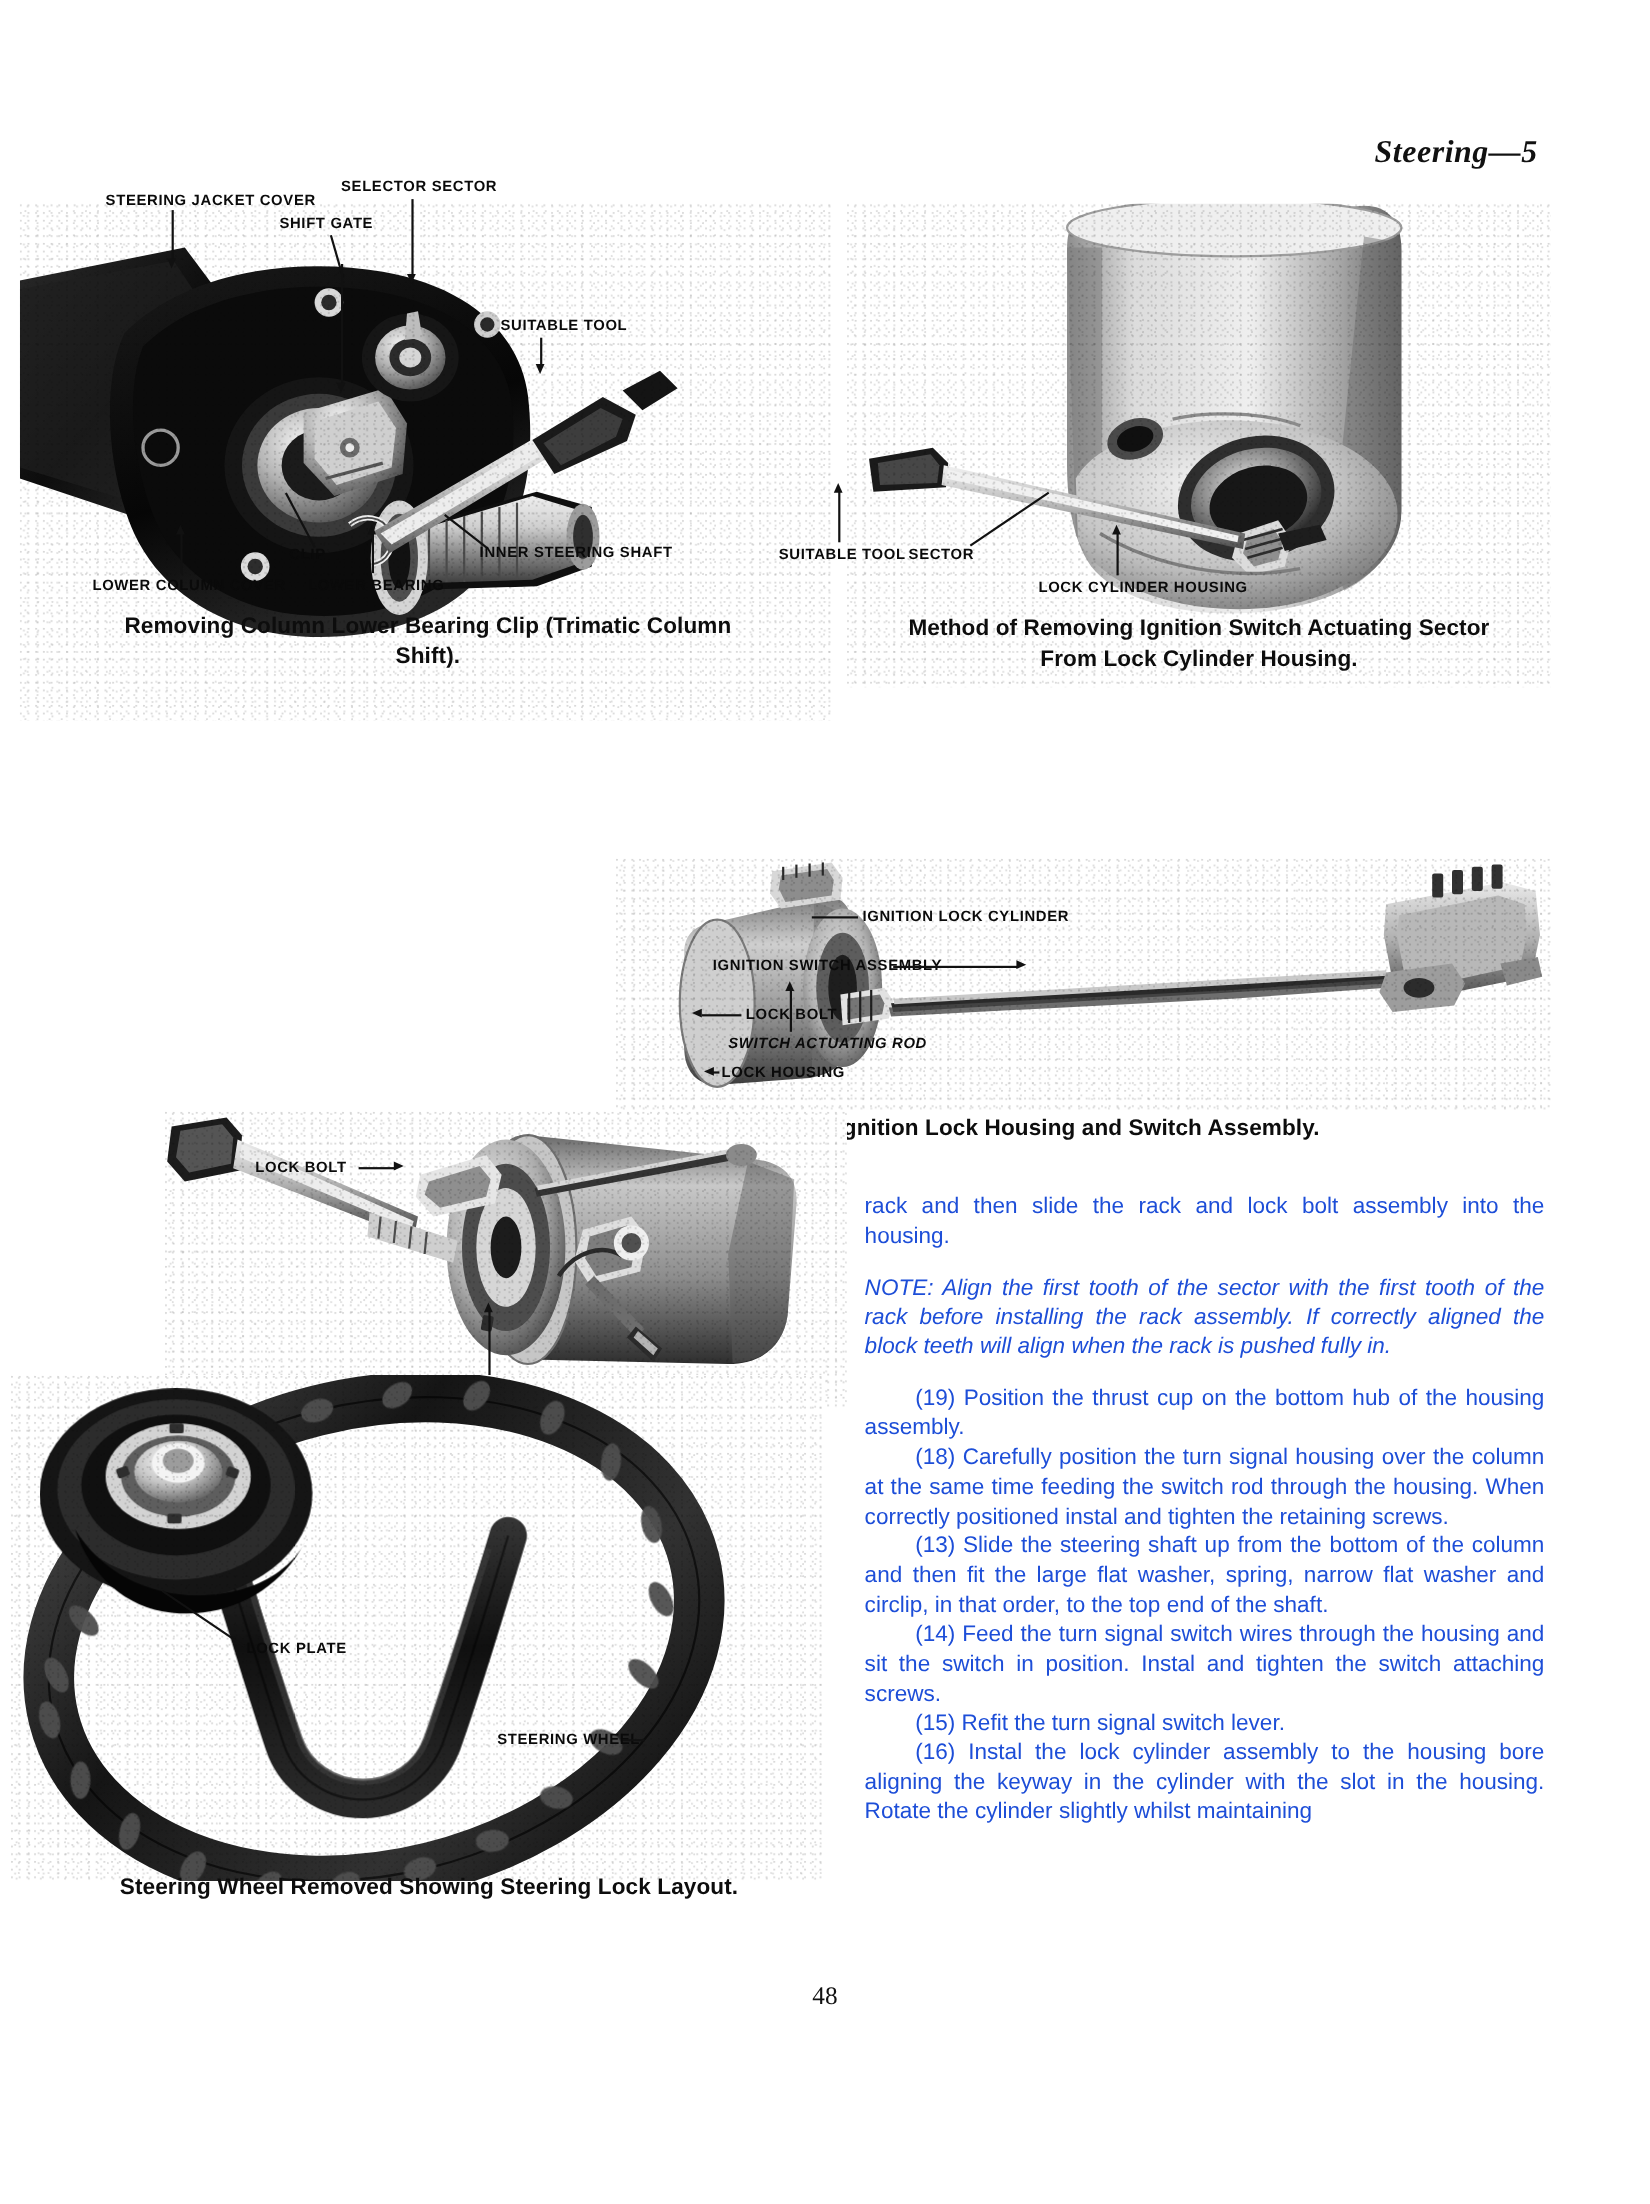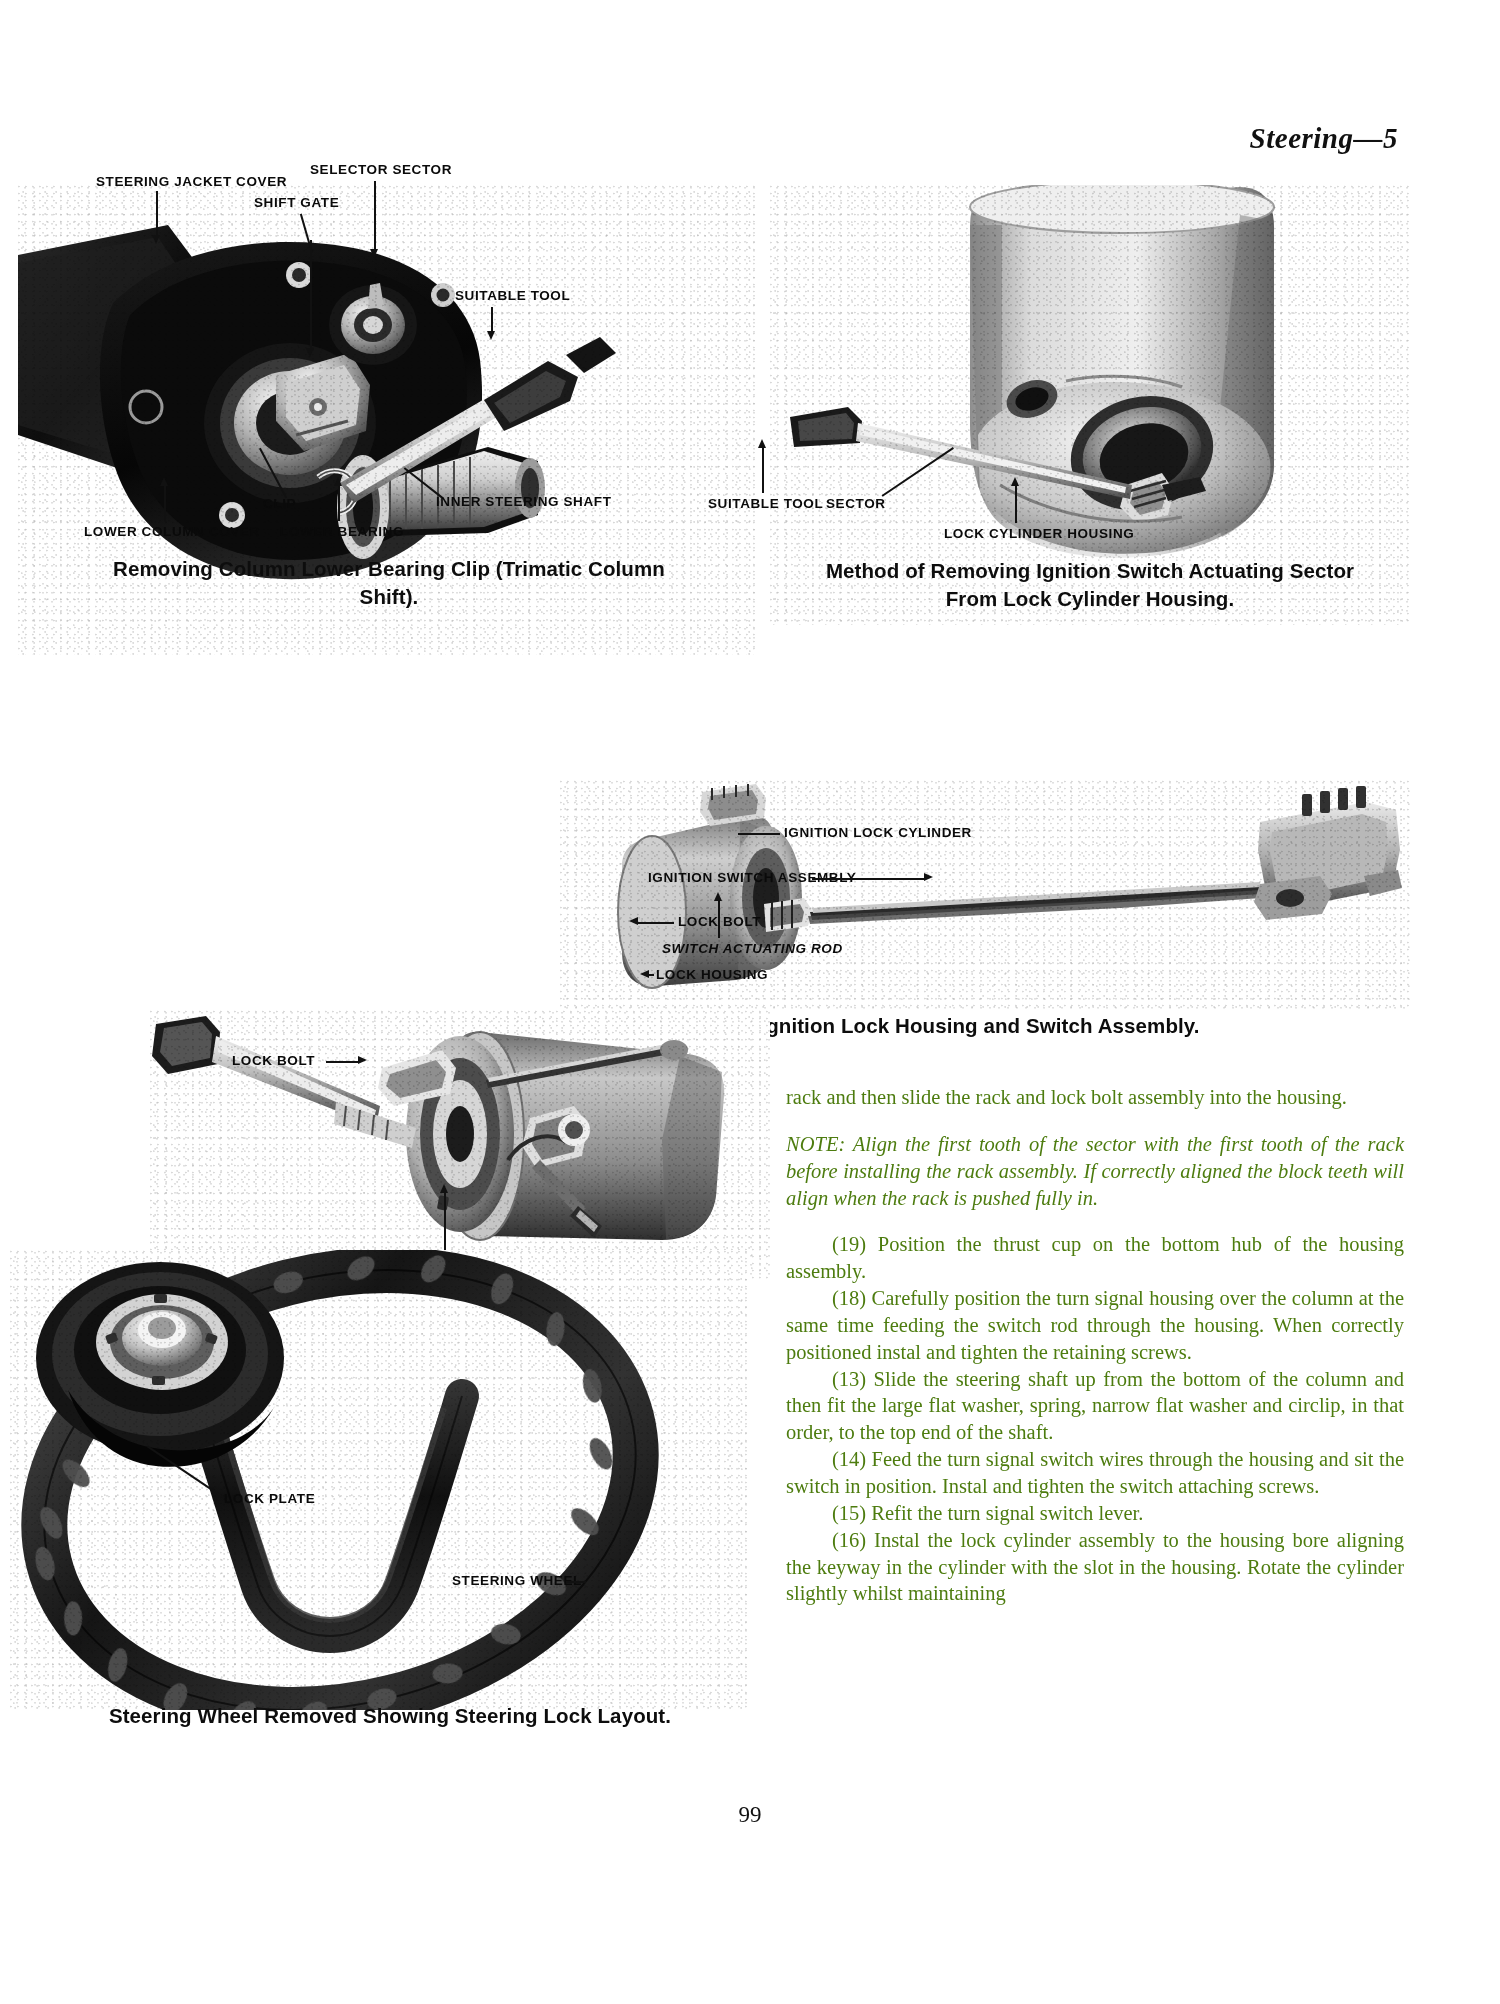--- a/index.html
+++ b/index.html
@@ -55,24 +55,24 @@
     font-size:20.5px;
     line-height:1.35;
     text-align:center;
     color:#0d0d0d;
     letter-spacing:.1px;
   }
 
   
   .col-text{
     position:absolute;
-    font-family:Liberation Serif, serif;
+    font-family:Liberation Sans, sans-serif;
     font-size:20.5px;
     line-height:1.31;
-    color:#4d7c0f;
+    color:#1d4ed8;
     text-align:justify;
     text-justify:inter-word;
   }
   .col-text p{margin:0;}
   .col-text p.indent{text-indent:46px;}
   .note{font-style:italic;}
   .gap{height:20px;}
 
   .folio{
     position:absolute;
@@ -604,15 +604,15 @@
     <p class="note">NOTE: Align the first tooth of the sector with the first tooth of the rack before installing the rack assembly. If correctly aligned the block teeth will align when the rack is pushed fully in.</p>
     <div class="gap"></div>
     <p class="indent">(19)  Position the thrust cup on the bottom hub of the housing assembly.</p>
     <p class="indent">(18)  Carefully position the turn signal housing over the column at the same time feeding the switch rod through the housing. When correctly positioned instal and tighten the retaining screws.</p>
     <p class="indent">(13)  Slide the steering shaft up from the bottom of the column and then fit the large flat washer, spring, narrow flat washer and circlip, in that order, to the top end of the shaft.</p>
     <p class="indent">(14)  Feed the turn signal switch wires through the housing and sit the switch in position. Instal and tighten the switch attaching screws.</p>
     <p class="indent">(15)  Refit the turn signal switch lever.</p>
     <p class="indent">(16)  Instal the lock cylinder assembly to the housing bore aligning the keyway in the cylinder with the slot in the housing. Rotate the cylinder slightly whilst maintaining</p>
   </div>
 
-  <div class="folio" style="top:1802px;">99</div>
+  <div class="folio" style="top:1802px;">48</div>
 
 </div>
 
 </body></html>

